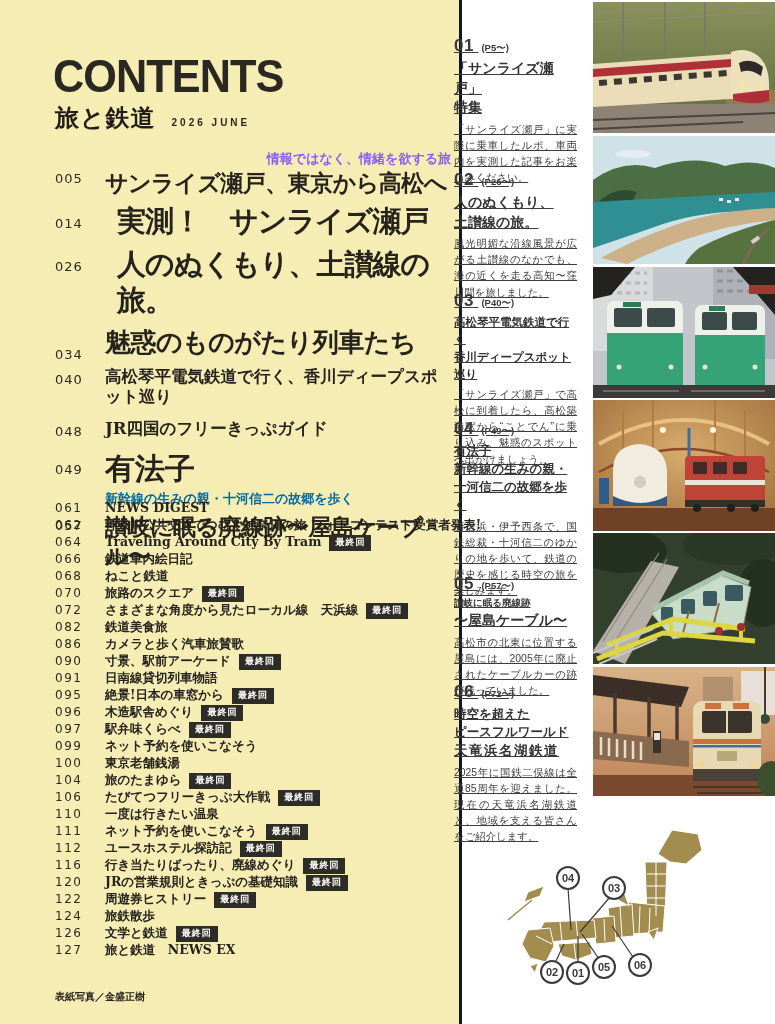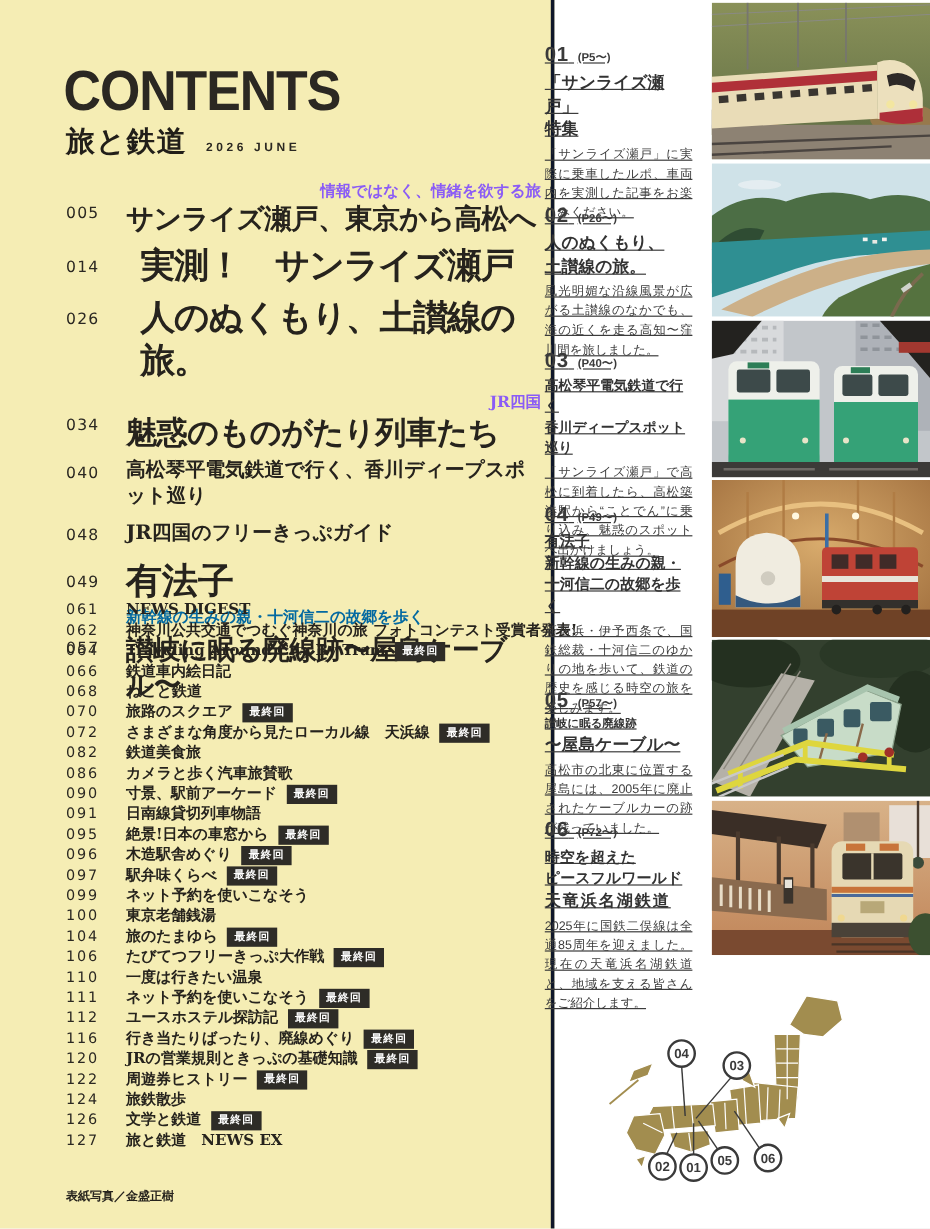--- a/index.html
+++ b/index.html
@@ -90,21 +90,20 @@
         </div>
         <div class="feat xl">
           <span class="fnum">026</span>
           <div class="fcontent">
             <div class="ftitle">人のぬくもり、土讃線の旅。</div>
           </div>
         </div>
         <div class="feat lg2 has-kicker">
           <span class="fnum">034</span>
           <div class="fcontent">
-            <div class="kicker">JR四国</div>
             <div class="ftitle">魅惑のものがたり列車たち</div>
           </div>
         </div>
         <div class="feat sm">
           <span class="fnum">040</span>
           <div class="fcontent">
             <div class="ftitle">高松琴平電気鉄道で行く、香川ディープスポット巡り</div>
           </div>
         </div>
         <div class="feat sm">

